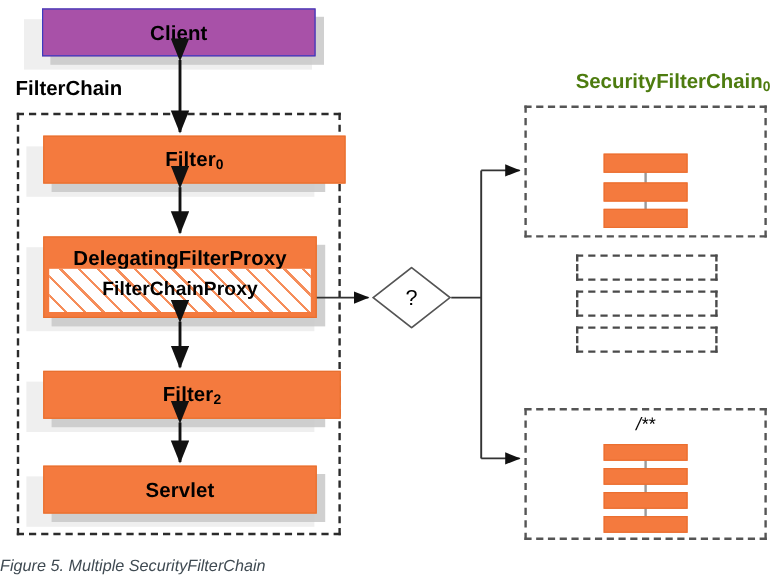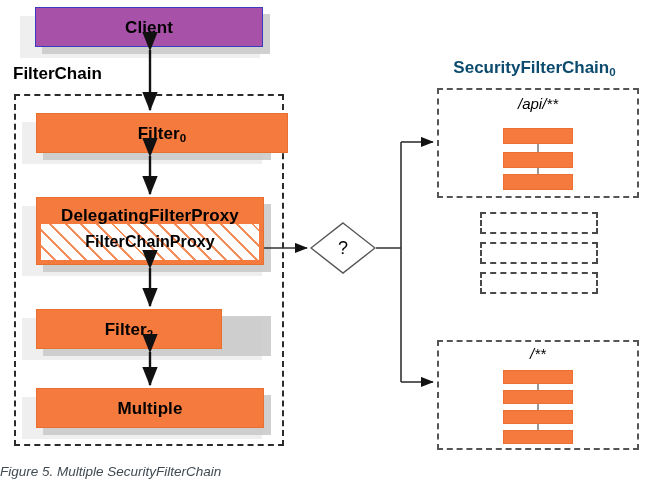--- a/index.html
+++ b/index.html
@@ -119,22 +119,22 @@
     font-size: 17px;
     white-space: nowrap;
     color: #000;
   }
 
   .chain-title {
     position: absolute;
     font-weight: bold;
     font-size: 17px;
     white-space: nowrap;
-    text-align: center;
-    color: #0c4a6e;
+    text-align: right;
+    color: #4d7c0f;
   }
 
   .pattern-label {
     position: absolute;
     font-style: italic;
     font-size: 15px;
     white-space: nowrap;
     text-align: center;
     color: #000;
   }
@@ -200,42 +200,41 @@
   <div class="shadow" style="left:43px; top:204px; width:228px; height:68px;"></div>
   <div class="node node-proxy-outer" style="left:36px; top:197px; width:228px; height:68px;">
     <div class="node-proxy-title">DelegatingFilterProxy</div>
     <div class="node-proxy-inner">
       <span>FilterChainProxy</span>
     </div>
   </div>
 
   <div class="shadow2" style="left:22px; top:318px; width:240px; height:42px;"></div>
   <div class="shadow" style="left:43px; top:316px; width:228px; height:40px;"></div>
-  <div class="node node-orange" style="left:36px; top:309px; width:186px; height:40px;">
+  <div class="node node-orange" style="left:36px; top:309px; width:248px; height:40px;">
     <span><span>Filter</span><sub>2</sub></span>
   </div>
 
   <div class="shadow2" style="left:22px; top:397px; width:240px; height:42px;"></div>
   <div class="shadow" style="left:43px; top:395px; width:228px; height:40px;"></div>
   <div class="node node-orange" style="left:36px; top:388px; width:228px; height:40px;">
-    <span>Multiple</span>
+    <span>Servlet</span>
   </div>
 
   <div class="abs" style="left:310px; top:222px; width:66px; height:52px;">
     <svg width="66" height="52" viewBox="0 0 66 52">
       <polygon points="33,1 65,26 33,51 1,26" fill="#ffffff" stroke="#555555" stroke-width="1.4"></polygon>
     </svg>
     <div style="position:absolute; left:0; top:0; width:66px; height:52px; display:flex; align-items:center; justify-content:center; font-size:18px; font-weight:normal;">?</div>
   </div>
 
   <div class="chain-title" style="left:427px; top:58px; width:215px;">
     <span>SecurityFilterChain</span><sub>0</sub>
   </div>
   <div class="dashed-box-gray" style="left:437px; top:88px; width:202px; height:110px;"></div>
-  <div class="pattern-label" style="left:437px; top:95px; width:202px;">/api/**</div>
 
   <div class="mini-spine" style="left:537px; top:130px; height:56px;"></div>
   <div class="mini-bar" style="left:503px; top:128px; width:70px; height:16px;"></div>
   <div class="mini-bar" style="left:503px; top:152px; width:70px; height:16px;"></div>
   <div class="mini-bar" style="left:503px; top:174px; width:70px; height:16px;"></div>
 
   <div class="dashed-thin" style="left:480px; top:212px; width:118px; height:22px;"></div>
   <div class="dashed-thin" style="left:480px; top:242px; width:118px; height:22px;"></div>
   <div class="dashed-thin" style="left:480px; top:272px; width:118px; height:22px;"></div>
 

